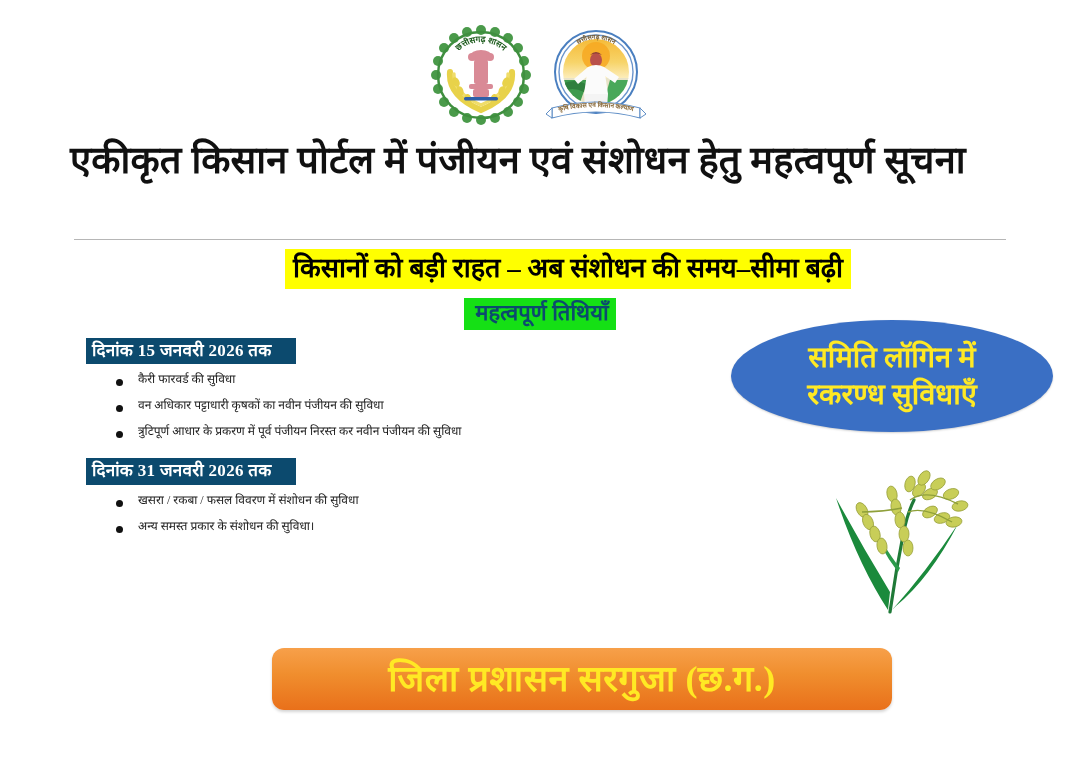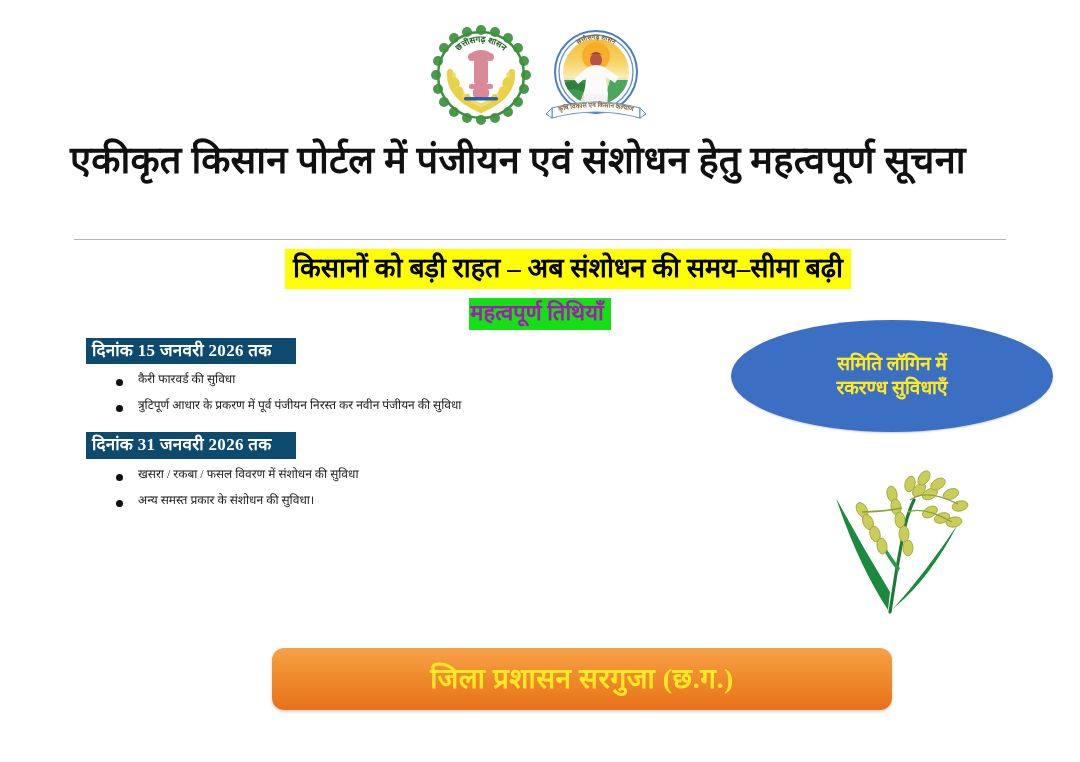--- a/index.html
+++ b/index.html
@@ -80,25 +80,25 @@
   .dates-head-wrap {
     position: absolute;
     top: 298px;
     left: 0;
     width: 1080px;
     text-align: center;
   }
   .dates-head-hl {
     display: inline-block;
     background: #15e015;
-    color: #a21caf;
+    color: #0c4a6e;
     font-family: "Liberation Serif", serif;
     font-size: 22px;
     font-weight: bold;
-    padding: 2px 7px 4px 1px;
+    padding: 2px 7px 4px 11px;
     line-height: 1.2;
   }
 
   
   .content {
     position: absolute;
     top: 338px;
     left: 86px;
     width: 660px;
   }
@@ -147,21 +147,21 @@
     border-radius: 50%;
     background: #3a6fc4;
     display: flex;
     flex-direction: column;
     align-items: center;
     justify-content: center;
     box-shadow: 0 1px 2px rgba(0,0,0,0.18);
   }
   .callout-line {
     font-family: "Liberation Serif", serif;
-    font-size: 19px;
+    font-size: 29px;
     font-weight: bold;
     color: #ffe924;
     line-height: 1.28;
     text-align: center;
     white-space: nowrap;
   }
 
   
   .paddy {
     position: absolute;
@@ -180,21 +180,21 @@
     height: 62px;
     border-radius: 12px;
     background: linear-gradient(180deg, #f7a04a 0%, #f08e2e 42%, #e9701a 100%);
     display: flex;
     align-items: center;
     justify-content: center;
     box-shadow: 0 2px 3px rgba(0,0,0,0.17);
   }
   .footer-text {
     font-family: "Liberation Serif", serif;
-    font-size: 28px;
+    font-size: 36px;
     font-weight: bold;
     color: #ffe924;
     letter-spacing: 0.5px;
     line-height: 1;
   }
 </style>
 </head>
 <body>
 
 <div class="emblem-row">
@@ -319,20 +319,21 @@
 <div class="dates-head-wrap">
   <span class="dates-head-hl">महत्वपूर्ण तिथियाँ</span>
 </div>
 
 <div class="content">
 
   <div>
     <span class="date-label">दिनांक 15 जनवरी 2026 तक</span>
     <ul class="bullets">
       <li>कैरी फारवर्ड की सुविधा</li>
+      <li>वन अधिकार पट्टाधारी कृषकों का नवीन पंजीयन की सुविधा</li>
       <li>त्रुटिपूर्ण आधार के प्रकरण में पूर्व पंजीयन निरस्त कर नवीन पंजीयन की सुविधा</li>
     </ul>
   </div>
 
   <div>
     <span class="date-label">दिनांक 31 जनवरी 2026 तक</span>
     <ul class="bullets">
       <li>खसरा / रकबा / फसल विवरण में संशोधन की सुविधा</li>
       <li>अन्य समस्त प्रकार के संशोधन की सुविधा।</li>
     </ul>

